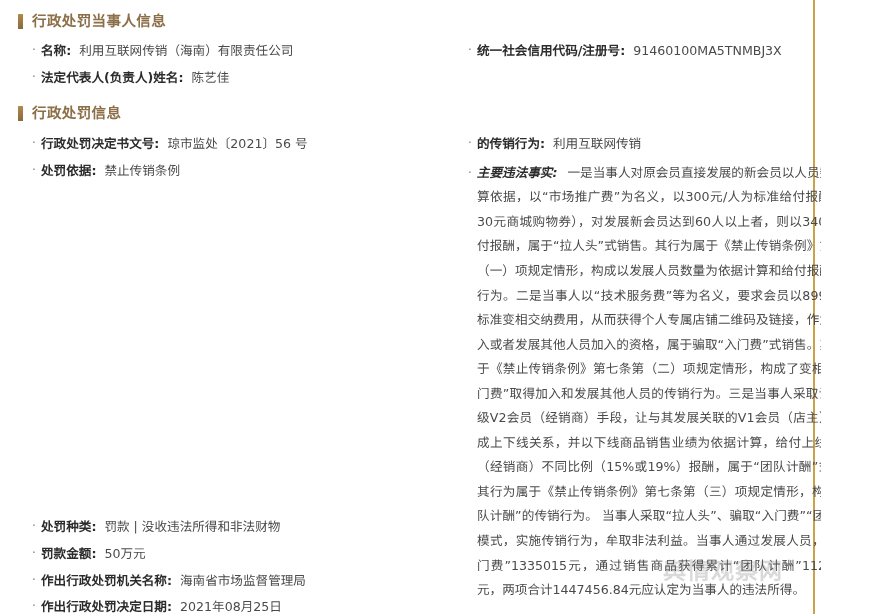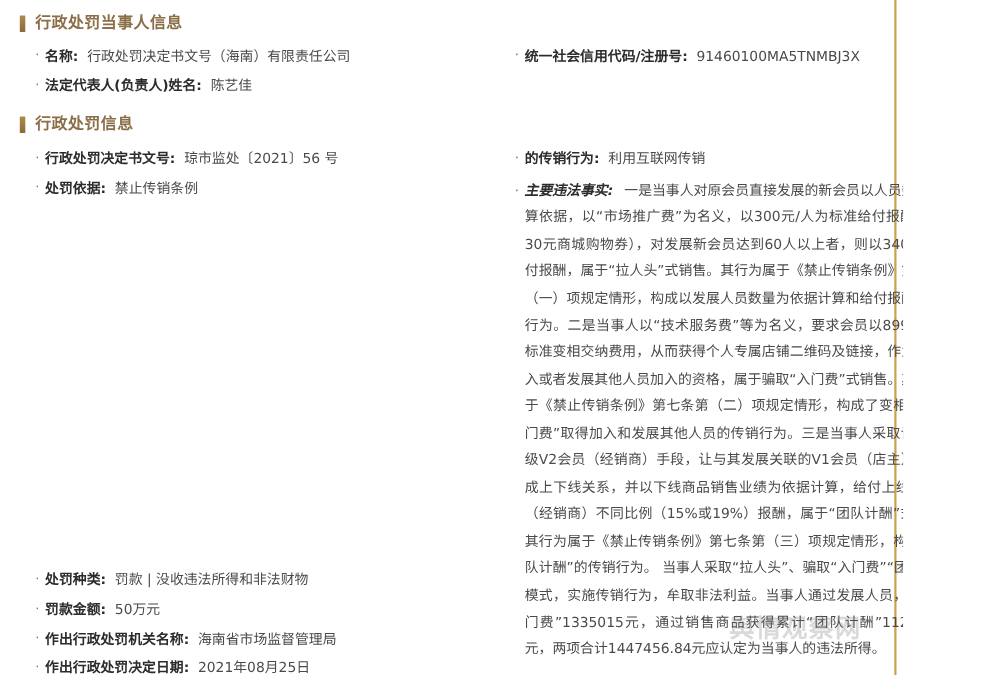--- a/index.html
+++ b/index.html
@@ -176,21 +176,21 @@
       <span class="sec-title">行政处罚当事人信息</span>
     </div>
     <div style="height:12px"></div>
 
     <div class="cols">
       <div class="col-left">
 
         <div class="row">
           <span class="dot">·</span>
           <span class="lbl">名称:</span>
-          <span class="val">行政处罚决定书文号（海南）有限责任公司</span>
+          <span class="val">利用互联网传销（海南）有限责任公司</span>
         </div>
 
         <div class="row">
           <span class="dot">·</span>
           <span class="lbl">法定代表人(负责人)姓名:</span>
           <span class="val">陈艺佳</span>
         </div>
 
       </div>
       <div class="col-right">

